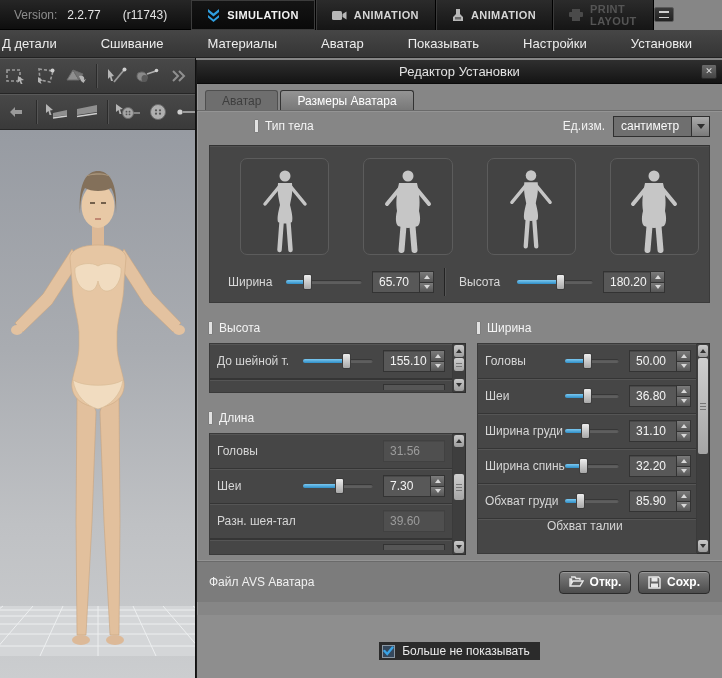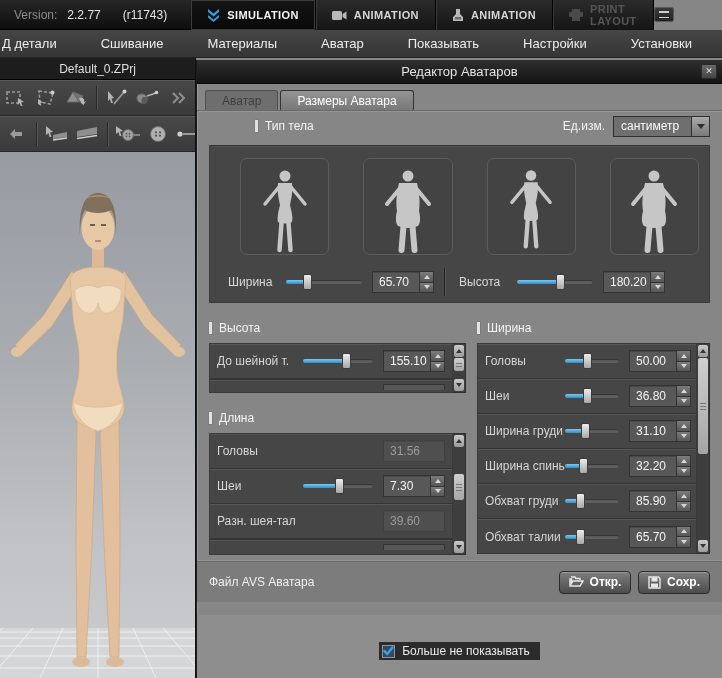--- a/index.html
+++ b/index.html
@@ -76,21 +76,21 @@
   .spin{display:flex;flex-direction:column;width:14px;height:22px;}
   .spin .sb{flex:1;background:linear-gradient(#7b7b7b,#565656);border:1px solid #333;border-left:none;display:flex;align-items:center;justify-content:center;}
   .spin .sb + .sb{border-top:none;}
 
   .columns{display:flex;margin-top:18px;gap:11px;}
   .col-l{width:258px;}
   .col-r{width:233px;}
   .col-panel{margin-top:8px;display:flex;}
   .rows{flex:1;background:#464646;border:1px solid #3a3a3a;box-shadow:inset 0 1px 0 #515151;overflow:hidden;}
   .prow{display:flex;align-items:center;height:35px;padding:0 7px;border-bottom:1px solid #353535;box-shadow:0 1px 0 #555 inset;}
-  .prow:last-child{border-bottom:none;}
+  .prow:last-child{border-bottom:none;flex-direction:column;}
   .prow .plab{font-size:12px;color:#d6d6d6;width:86px;flex:0 0 86px;white-space:nowrap;overflow:hidden;}
   .col-r .prow .plab{width:80px;flex:0 0 80px;}
   .prow .spacer{flex:1;}
   .partial{height:11px;border-top:1px solid #353535;box-shadow:inset 0 1px 0 #555;display:flex;justify-content:flex-end;padding-right:7px;overflow:hidden;}
   .partial .pbox{width:62px;height:11px;border:1px solid #333;border-bottom:none;background:#565656;margin-top:4px;}
 
   .scrollbar{width:13px;background:#3e3e3e;border:1px solid #2f2f2f;border-left:none;display:flex;flex-direction:column;padding:1px;}
   .sc-btn{height:12px;background:linear-gradient(#cacaca,#9c9c9c);border-radius:2px;display:flex;align-items:center;justify-content:center;margin-bottom:1px;}
   .sc-btn.dn{margin-top:auto;margin-bottom:0;}
   .sc-tri-up{width:0;height:0;border-left:3px solid transparent;border-right:3px solid transparent;border-bottom:4px solid #333;}
@@ -171,23 +171,20 @@
     <span class="menu-item">Сшивание</span>
     <span class="menu-item">Материалы</span>
     <span class="menu-item">Аватар</span>
     <span class="menu-item">Показывать</span>
     <span class="menu-item">Настройки</span>
     <span class="menu-item">Установки</span>
     <span class="menu-item">Справка</span>
   </div>
 
   <div class="left-pane">
-    <div class="project-bar">
-      <span>Default_0.ZPrj</span>
-    </div>
     <div class="toolbar">
       <span class="tool">
         <svg width="20" height="18" viewBox="0 0 20 18">
             <rect x="1" y="3" width="13" height="11" fill="none" stroke="#9a9a9a" stroke-width="1.6" stroke-dasharray="3 2"></rect>
             <path d="M12 9 L18 13 L15 13.5 L16.5 17 L14.8 17 L13.5 14 L11.5 16 Z" fill="#b5b5b5"></path>
           </svg>
       </span>
       <span class="tool">
         <svg width="20" height="18" viewBox="0 0 20 18">
             <path d="M3 2 L17 4 L14 15 L4 13 Z" fill="none" stroke="#9a9a9a" stroke-width="1.6" stroke-dasharray="3 2"></path>
@@ -317,21 +314,21 @@
           <line x1="90" y1="73" x2="95" y2="73" stroke="#564635" stroke-width="1.6"></line>
           <line x1="101" y1="73" x2="106" y2="73" stroke="#564635" stroke-width="1.6"></line>
           <line x1="95" y1="89" x2="101" y2="89" stroke="#bb7f6d" stroke-width="1.8"></line>
         </g>
       </svg>
     </div>
   </div>
 
   <div class="dialog">
     <div class="dlg-title">
-      <span>Редактор Аватаров</span>
+      <span>Редактор Установки</span>
       <span class="dlg-close">✕</span>
     </div>
     <div class="dlg-tabs">
       <span class="dtab">Аватар</span>
       <span class="dtab active">Размеры Аватара</span>
     </div>
     <div class="dlg-body">
 
       <div class="unit-row">
         <span class="sect-head">

